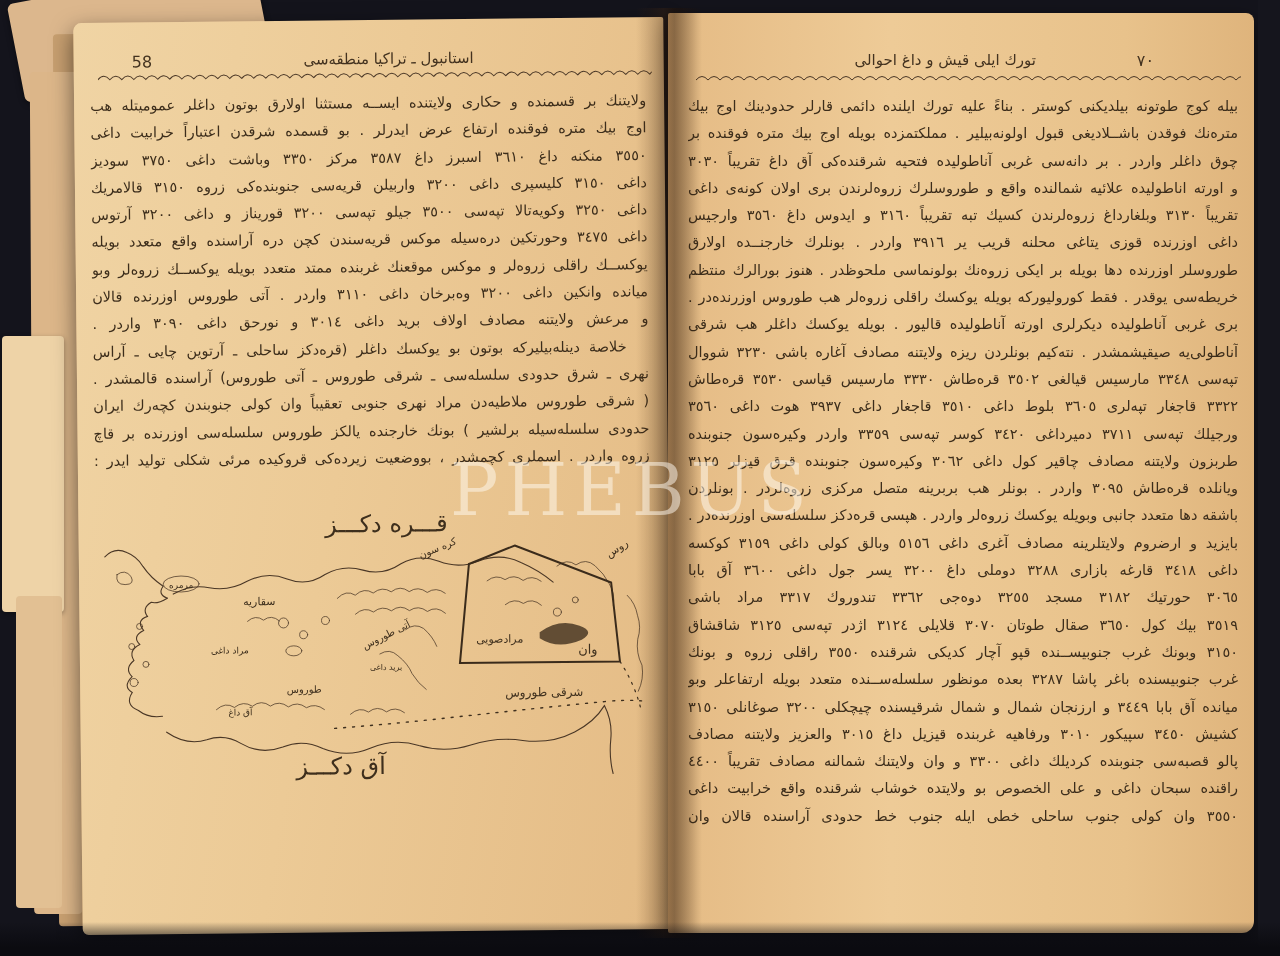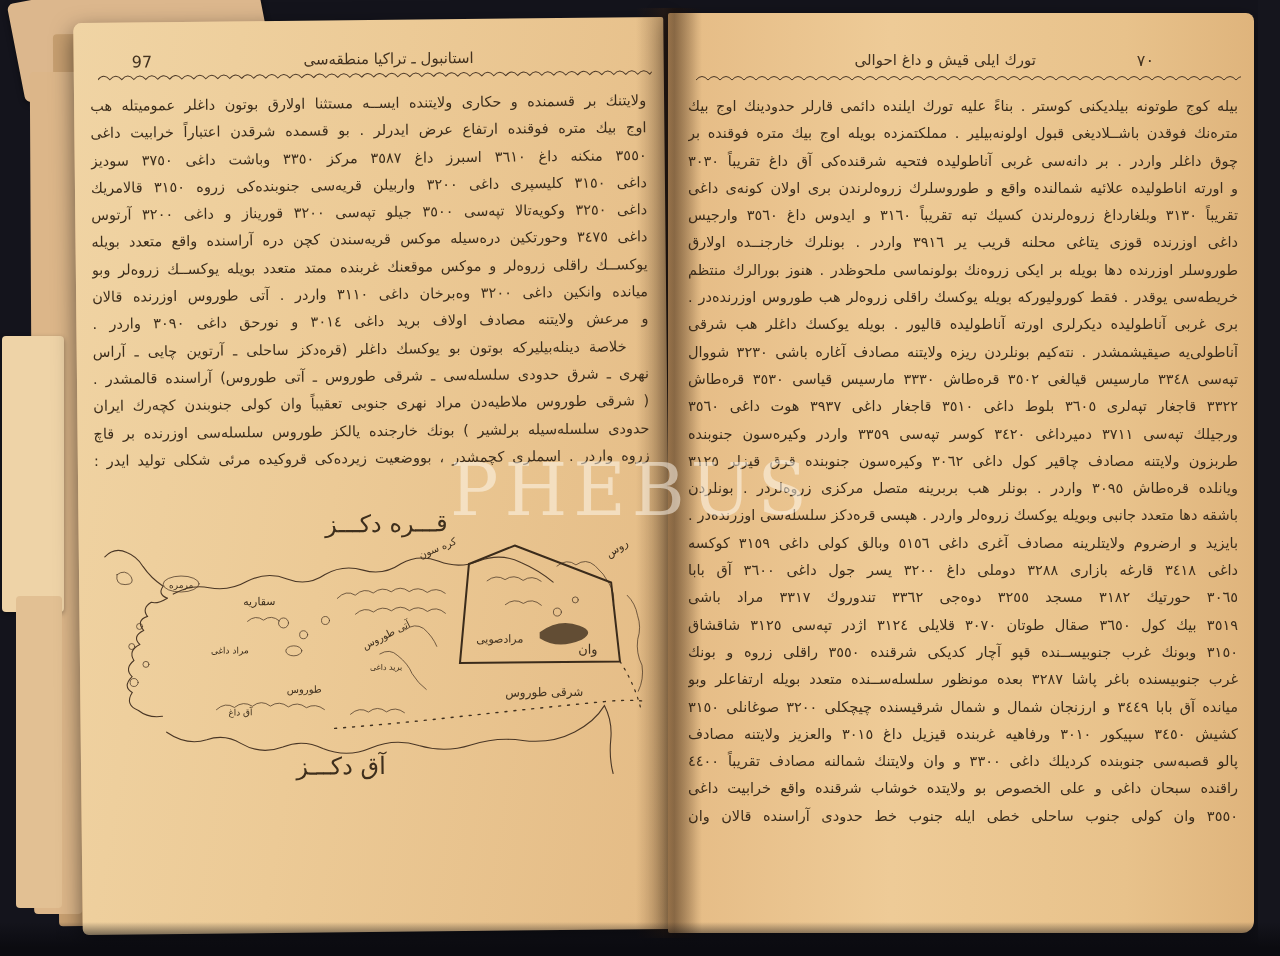--- a/index.html
+++ b/index.html
@@ -66,21 +66,21 @@
 </head>
 <body>
 
 <div class="corner-page"></div>
 <div class="edge-strip1"></div>
 <div class="edge-strip2"></div>
 <div class="edge-tab"></div>
 <div class="edge-strip3"></div>
 
 <div class="page page-left">
-  <div class="page-num">97</div>
+  <div class="page-num">58</div>
   <div class="running-title">استانبول ـ تراكيا منطقه‌سى</div>
   <div class="wavy">
     <svg width="560" height="12">
         <path fill="none" stroke="#4a3726" stroke-width="1" d="M0 7 q6 -7 12 0 q6 -7 12 0 q6 -7 12 0 q6 -7 12 0 q6 -7 12 0 q6 -7 12 0 q6 -7 12 0 q6 -7 12 0 q6 -7 12 0 q6 -7 12 0 q6 -7 12 0 q6 -7 12 0 q6 -7 12 0 q6 -7 12 0 q6 -7 12 0 q6 -7 12 0 q6 -7 12 0 q6 -7 12 0 q6 -7 12 0 q6 -7 12 0 q6 -7 12 0 q6 -7 12 0 q6 -7 12 0 q6 -7 12 0 q6 -7 12 0 q6 -7 12 0 q6 -7 12 0 q6 -7 12 0 q6 -7 12 0 q6 -7 12 0 q6 -7 12 0 q6 -7 12 0 q6 -7 12 0 q6 -7 12 0 q6 -7 12 0 q6 -7 12 0 q6 -7 12 0 q6 -7 12 0 q6 -7 12 0 q6 -7 12 0 q6 -7 12 0 q6 -7 12 0 q6 -7 12 0 q6 -7 12 0 q6 -7 12 0 q6 -7 12 0 q6 -7 12 0"></path>
       </svg>
   </div>
 
   <div class="body-text">
       <div class="line">ولايتنك بر قسمنده و حكارى ولايتنده ايســه مستثنا اولارق بوتون داغلر عموميتله هب</div>
       <div class="line">اوج بيك متره فوقنده ارتفاع عرض ايدرلر . بو قسمده شرقدن اعتباراً خرابيت داغى</div>

